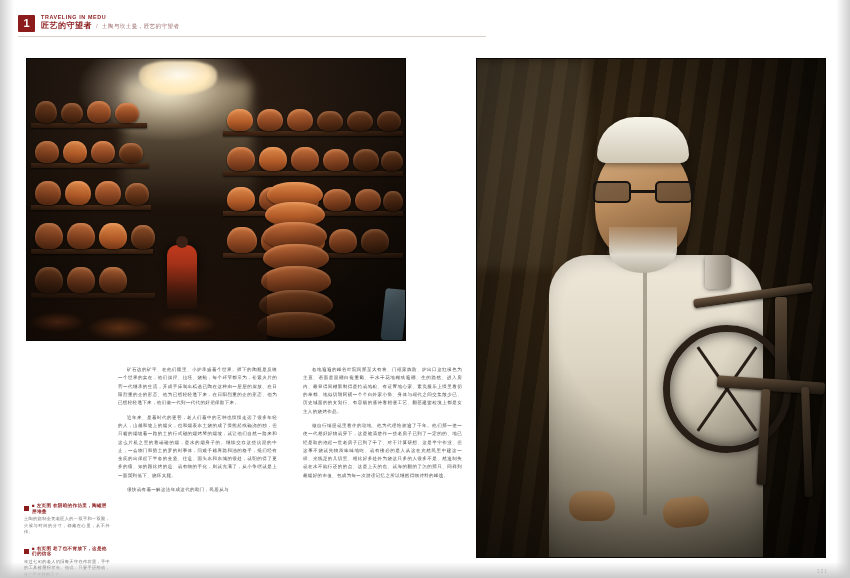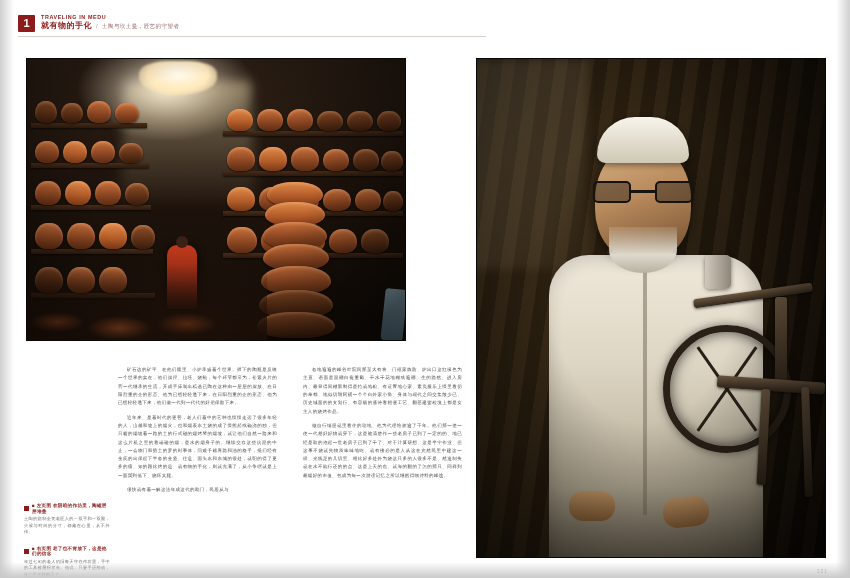--- a/index.html
+++ b/index.html
@@ -430,21 +430,21 @@
 </head>
 <body>
 
 <div id="page">
 
   <div class="header">
     <div class="header-badge">1</div>
     <div class="header-texts">
       <div class="header-en">TRAVELING IN MEDU</div>
       <div class="header-cn-row">
-        <span class="header-cn">就有物的手化</span>
+        <span class="header-cn">匠艺的守望者</span>
         <span class="header-sep">/</span>
         <span class="header-sub">土陶与坎土曼，匠艺的守望者</span>
       </div>
     </div>
   </div>
   <div class="header-rule"></div>
 
   <div class="photo-left">
     <div class="pl-bg"></div>
     <div class="pl-skylight"></div>

